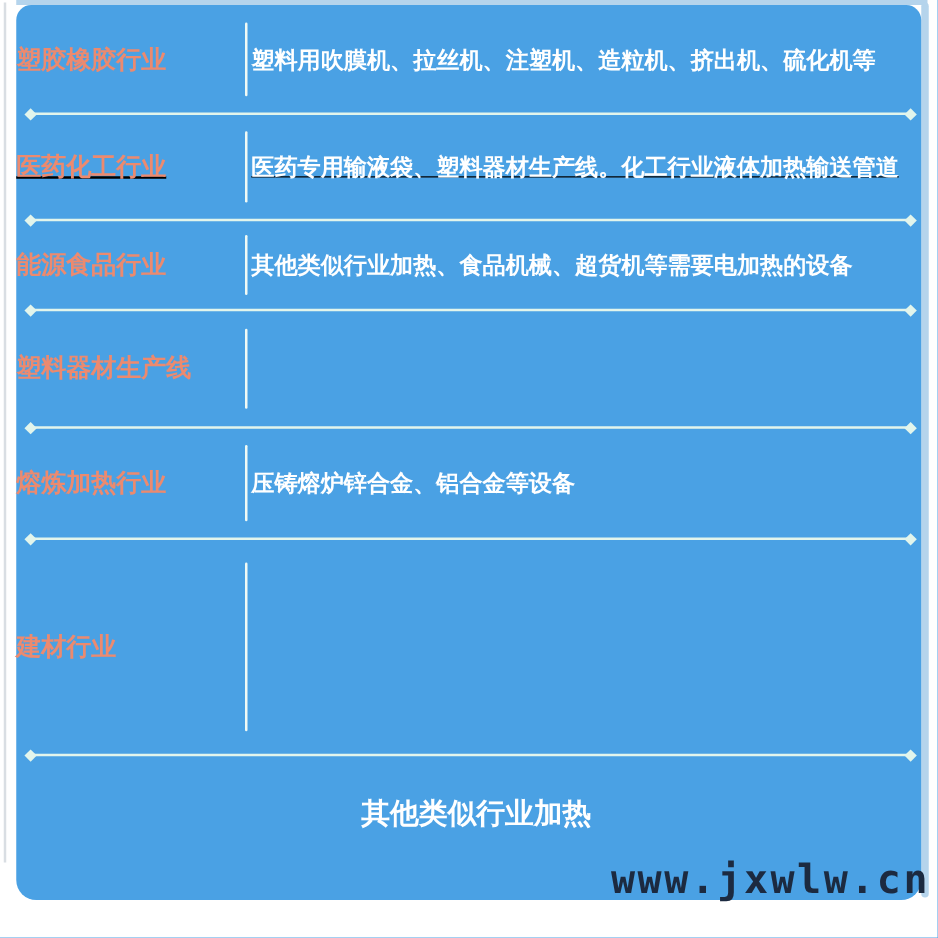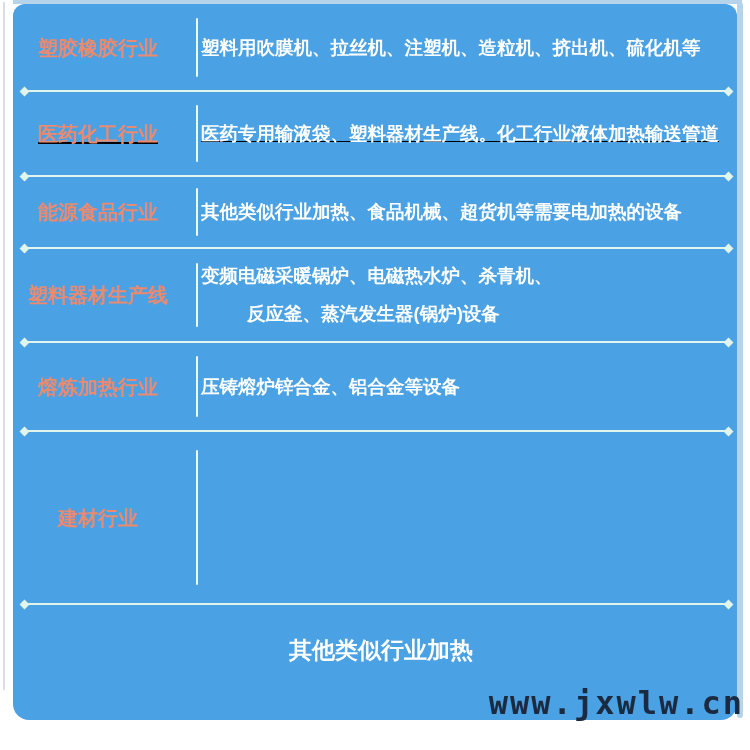--- a/index.html
+++ b/index.html
@@ -31,21 +31,21 @@
   .row{position:relative;display:flex;align-items:center;}
   .row:nth-child(1){height:87px;}
   .row:nth-child(2){height:85px;text-decoration:underline;}
   .row:nth-child(3){height:72px;}
   .row:nth-child(4){height:94px;}
   .row:nth-child(5){height:89px;}
   .row:nth-child(6){height:173px;}
   .row:nth-child(7){height:92px;}
 
   .label-cell{
-    width:170px;flex:0 0 170px;text-align:center;
+    width:170px;flex:0 0 170px;text-align:left;
     color:var(--label);font-weight:bold;font-size:20px;line-height:1.3;
   }
   .vline{
     position:absolute;left:183px;top:16%;height:68%;width:2px;
     background:#f0faf5;border-radius:1px;
   }
   .row--tall .vline{top:11%;height:78%;}
   .content-cell{
     flex:1;padding:0 4px 0 18px;
     color:var(--text);font-weight:bold;font-size:18.5px;line-height:2.05;
@@ -100,21 +100,20 @@
     </div>
     <div class="row">
       <div class="label-cell">能源食品行业</div>
       <div class="vline"></div>
       <div class="content-cell">其他类似行业加热、食品机械、超货机等需要电加热的设备</div>
       <div class="sep"></div>
     </div>
     <div class="row">
       <div class="label-cell">塑料器材生产线</div>
       <div class="vline"></div>
-      <div class="content-cell"><div class="line">变频电磁采暖锅炉、电磁热水炉、杀青机、</div><div class="line">反应釜、蒸汽发生器(锅炉)设备</div></div>
       <div class="sep"></div>
     </div>
     <div class="row">
       <div class="label-cell">熔炼加热行业</div>
       <div class="vline"></div>
       <div class="content-cell">压铸熔炉锌合金、铝合金等设备</div>
       <div class="sep"></div>
     </div>
     <div class="row row--tall">
       <div class="label-cell">建材行业</div>

